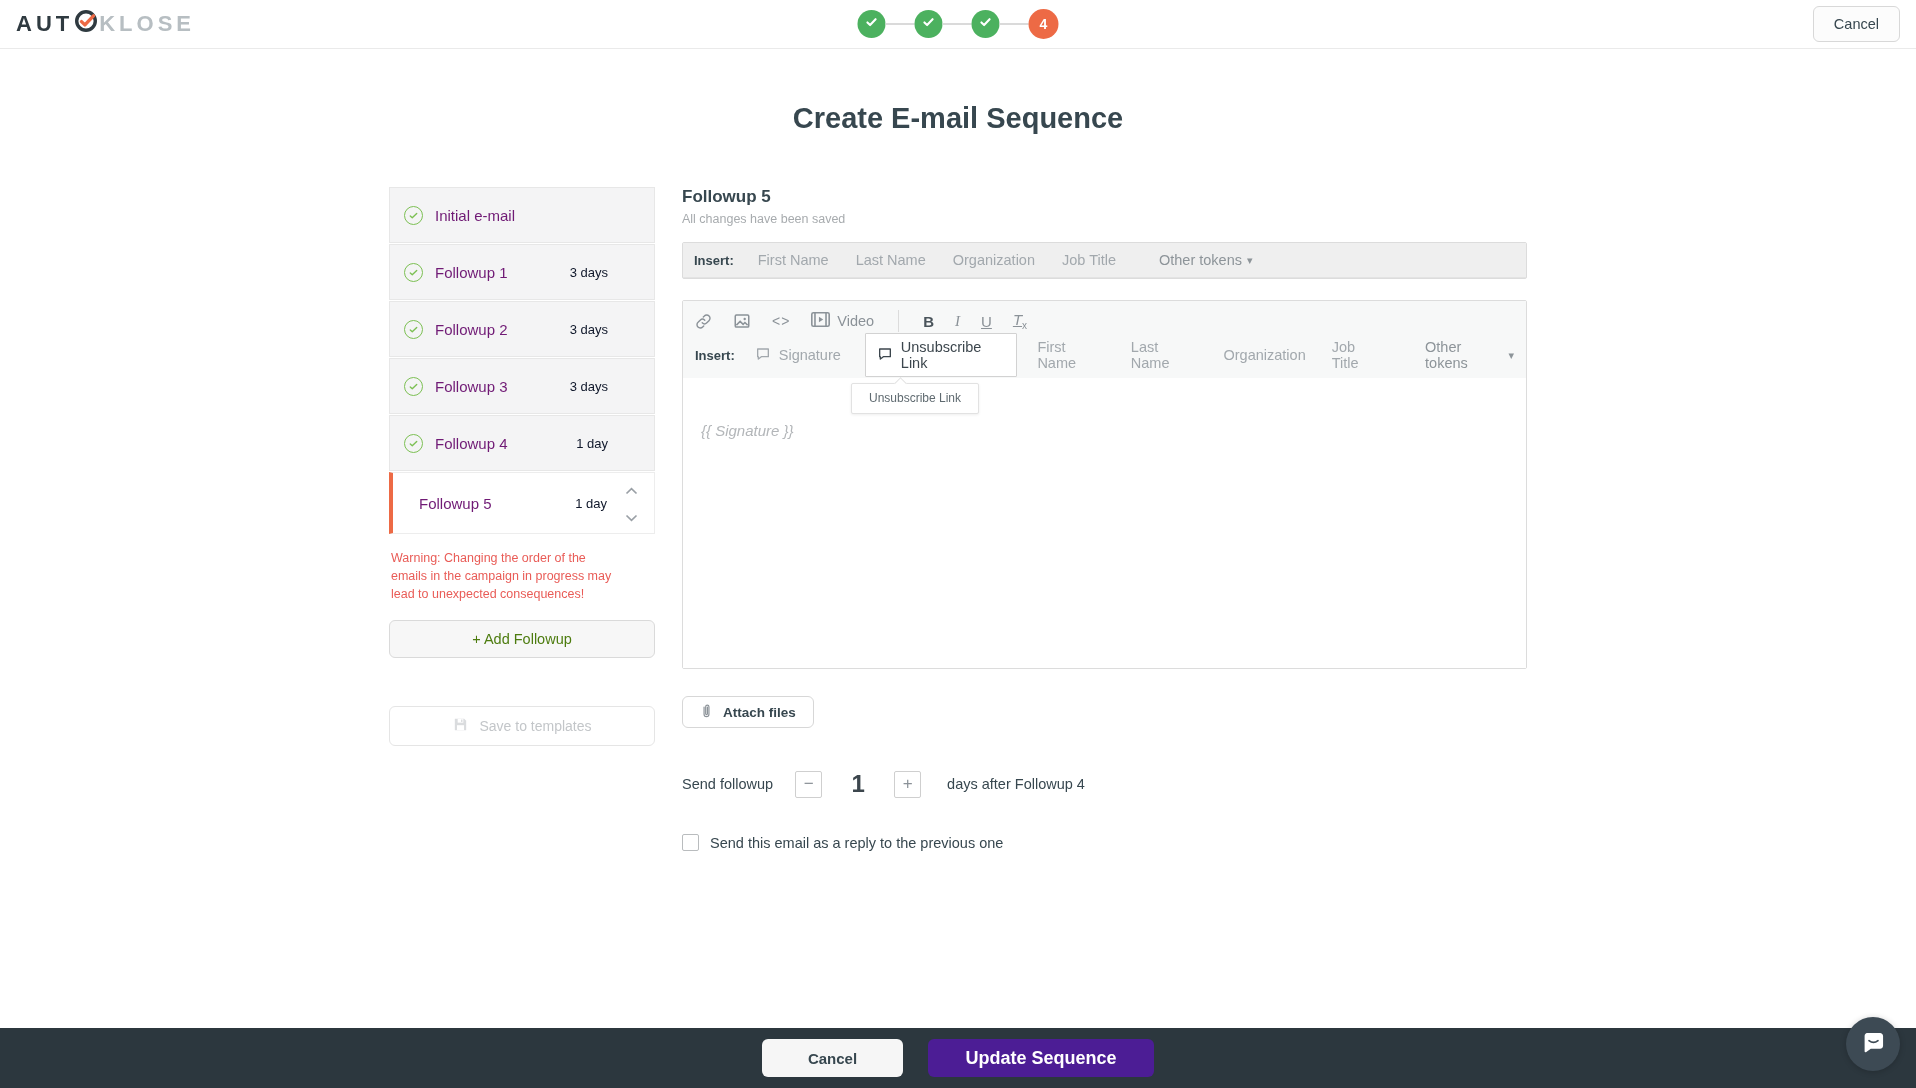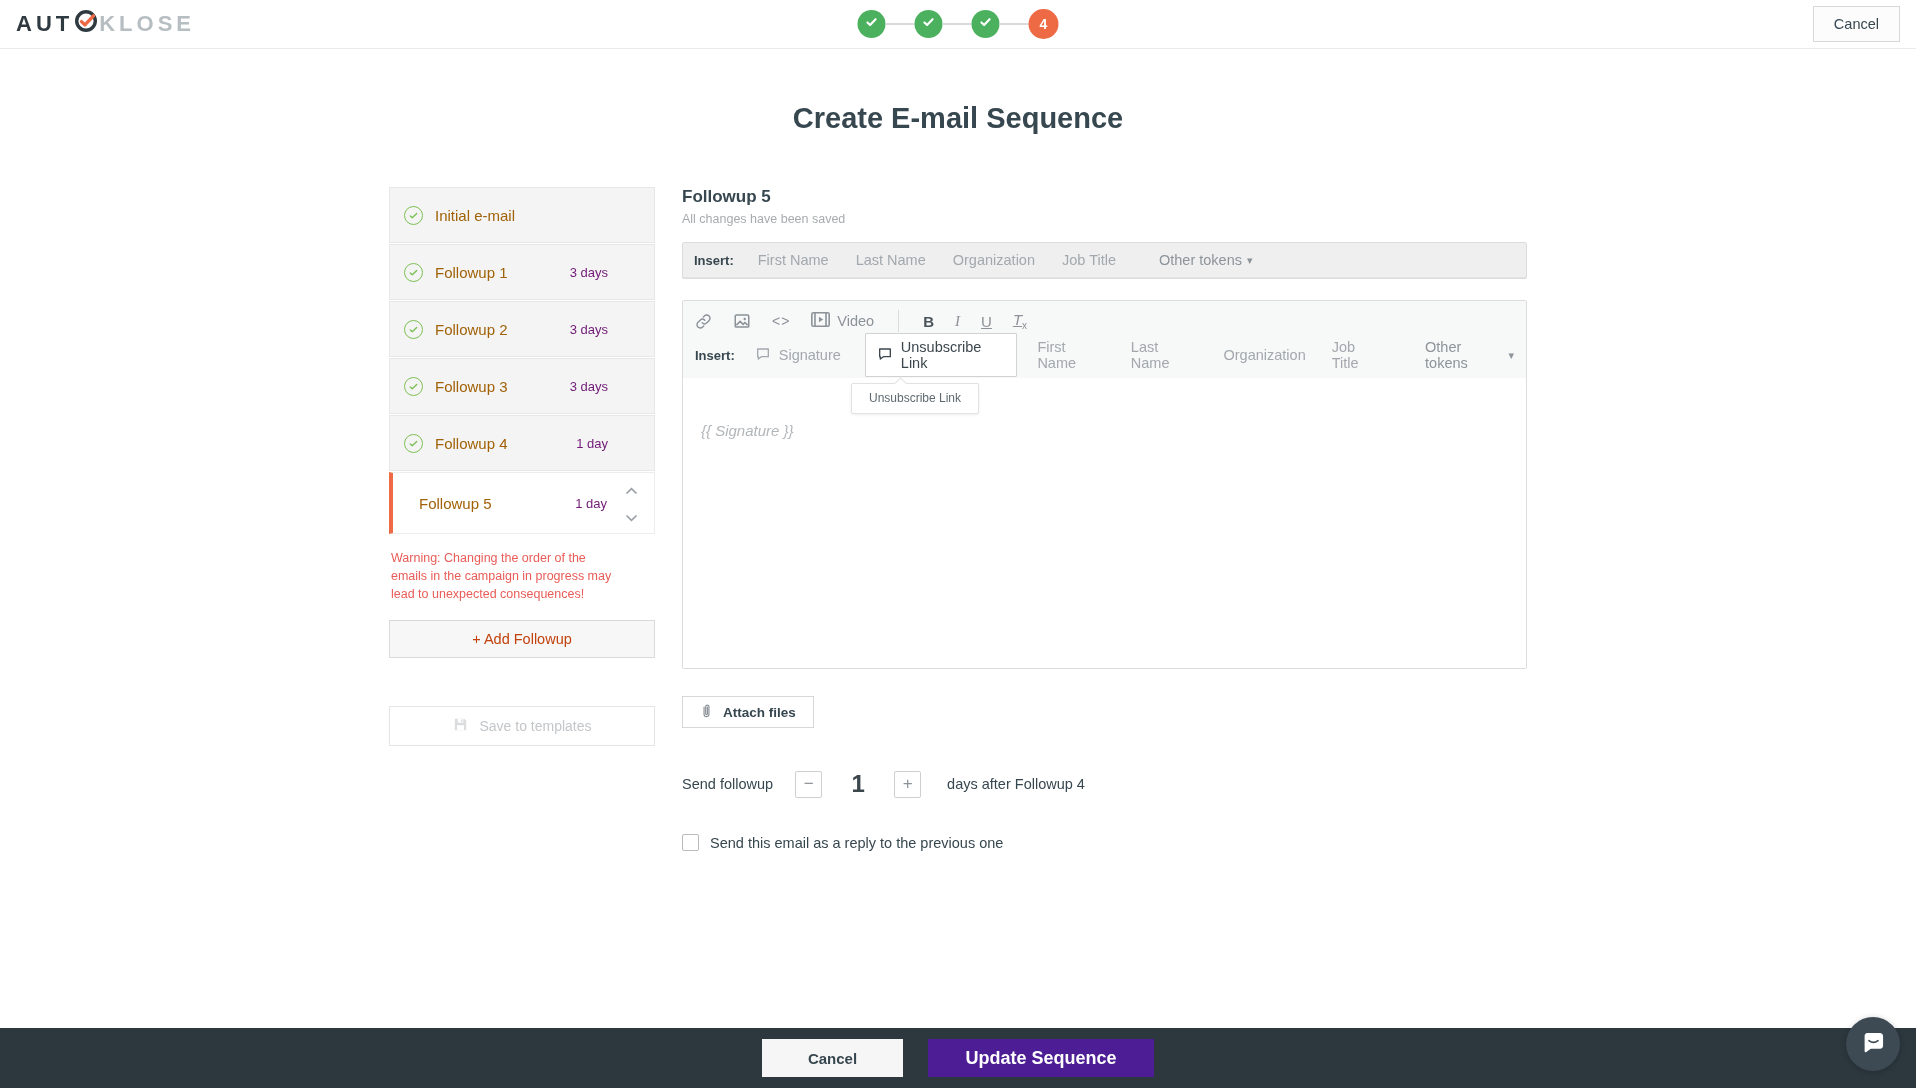--- a/index.html
+++ b/index.html
@@ -14,53 +14,53 @@
     display:flex; align-items:center; padding:0 16px; position:relative; z-index:5;
   }
   .logo { display:flex; align-items:center; font-size:22px; font-weight:700; letter-spacing:4px; color:#2f3a40; }
   .logo .lo2 { color:#b7bec2; }
   .logo svg { margin:0 1px; }
   .stepper { position:absolute; left:50%; transform:translateX(-50%); display:flex; align-items:center; }
   .step { width:28px; height:28px; border-radius:50%; display:flex; align-items:center; justify-content:center; flex:none; }
   .step.done { background:#4cb15f; }
   .step.current { width:30px; height:30px; background:#ed6a45; color:#fff; font-size:14px; font-weight:700; }
   .connector { width:29px; height:2px; background:#dadada; }
-  .btn { cursor:default; border-radius:0; font-family:inherit; }
+  .btn { cursor:default; border-radius:6px; font-family:inherit; }
   .cancel-top {
     margin-left:auto; height:36px; padding:0 20px; background:#fcfcfc;
     border:1px solid #d8d8d8; font-size:14.5px; color:#37474f; font-weight:500;
   }
   
   .page-title { text-align:center; font-size:29px; font-weight:700; color:#37474f; margin-top:53px; }
   
   .content { display:flex; justify-content:center; gap:27px; margin-top:52px; align-items:flex-start; }
   .sidebar { width:266px; flex:none; }
   .main { width:845px; flex:none; }
   
   .sb-item {
     height:56px; background:#f4f4f5; border:1px solid #e7e7e7; margin-bottom:1px;
     display:flex; align-items:center; padding:0 14px; position:relative;
   }
   .sb-check {
     width:19px; height:19px; border:1.5px solid #7cc053; border-radius:50%;
     display:flex; align-items:center; justify-content:center; flex:none;
   }
-  .sb-label { margin-left:12px; font-size:15px; color:#a16207; }
-  .sb-days { margin-left:auto; margin-right:32px; font-size:13px; color:#701a75; }
+  .sb-label { margin-left:12px; font-size:15px; color:#701a75; }
+  .sb-days { margin-left:auto; margin-right:32px; font-size:13px; color:#0f172a; }
   .sb-item.active {
     height:62px; background:#fff; border:1px solid #ededed; border-left:4px solid #ed6a45;
     padding-left:26px;
   }
   .sb-item.active .sb-label { margin-left:0; }
   .sb-item.active .sb-days { margin-right:18px; }
   .sb-reorder { display:flex; flex-direction:column; gap:9px; align-items:center; margin-right:2px; }
   .warning { margin:15px 0 0 2px; width:234px; font-size:12.5px; line-height:1.45; color:#e95c57; }
   .add-followup {
     margin-top:17px; width:100%; height:38px; background:#f7f7f7; border:1px solid #dadada;
-    font-size:14.5px; color:#c2410c;
+    font-size:14.5px; color:#4d7c0f;
   }
   .save-templates {
     margin-top:48px; width:100%; height:40px; background:#fff; border:1px solid #e5e5e5;
     font-size:14px; color:#c3c6c9; display:flex; align-items:center; justify-content:center; gap:10px;
   }
   
   .main-header { display:flex; align-items:flex-start; }
   .mh-title { font-size:17px; font-weight:700; color:#37474f; }
   .mh-status { font-size:12.5px; color:#a7abae; margin-top:5px; }
   .mh-buttons { margin-left:auto; display:flex; gap:17px; }

